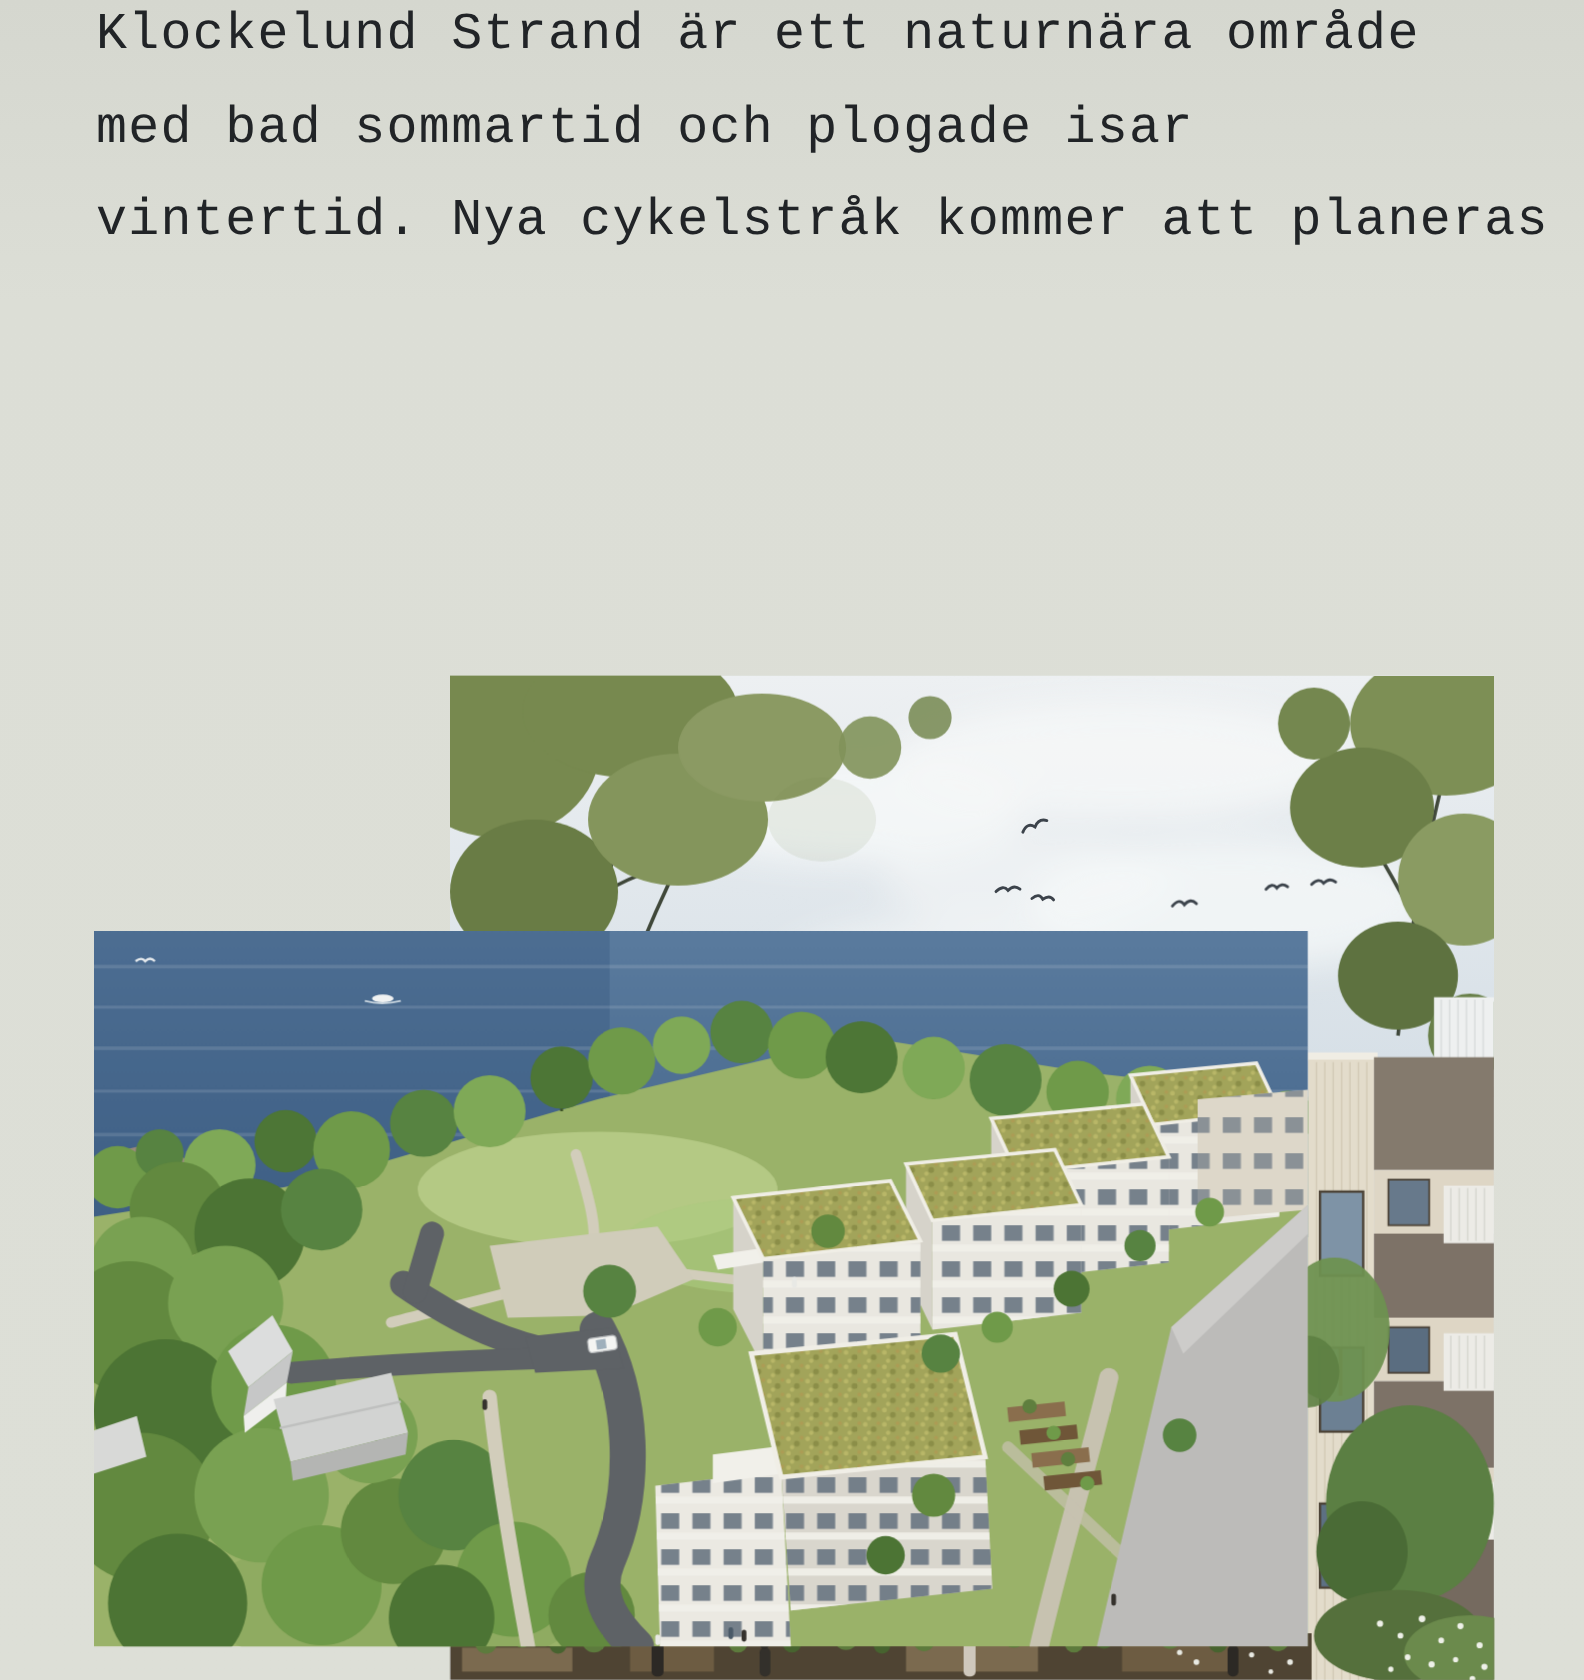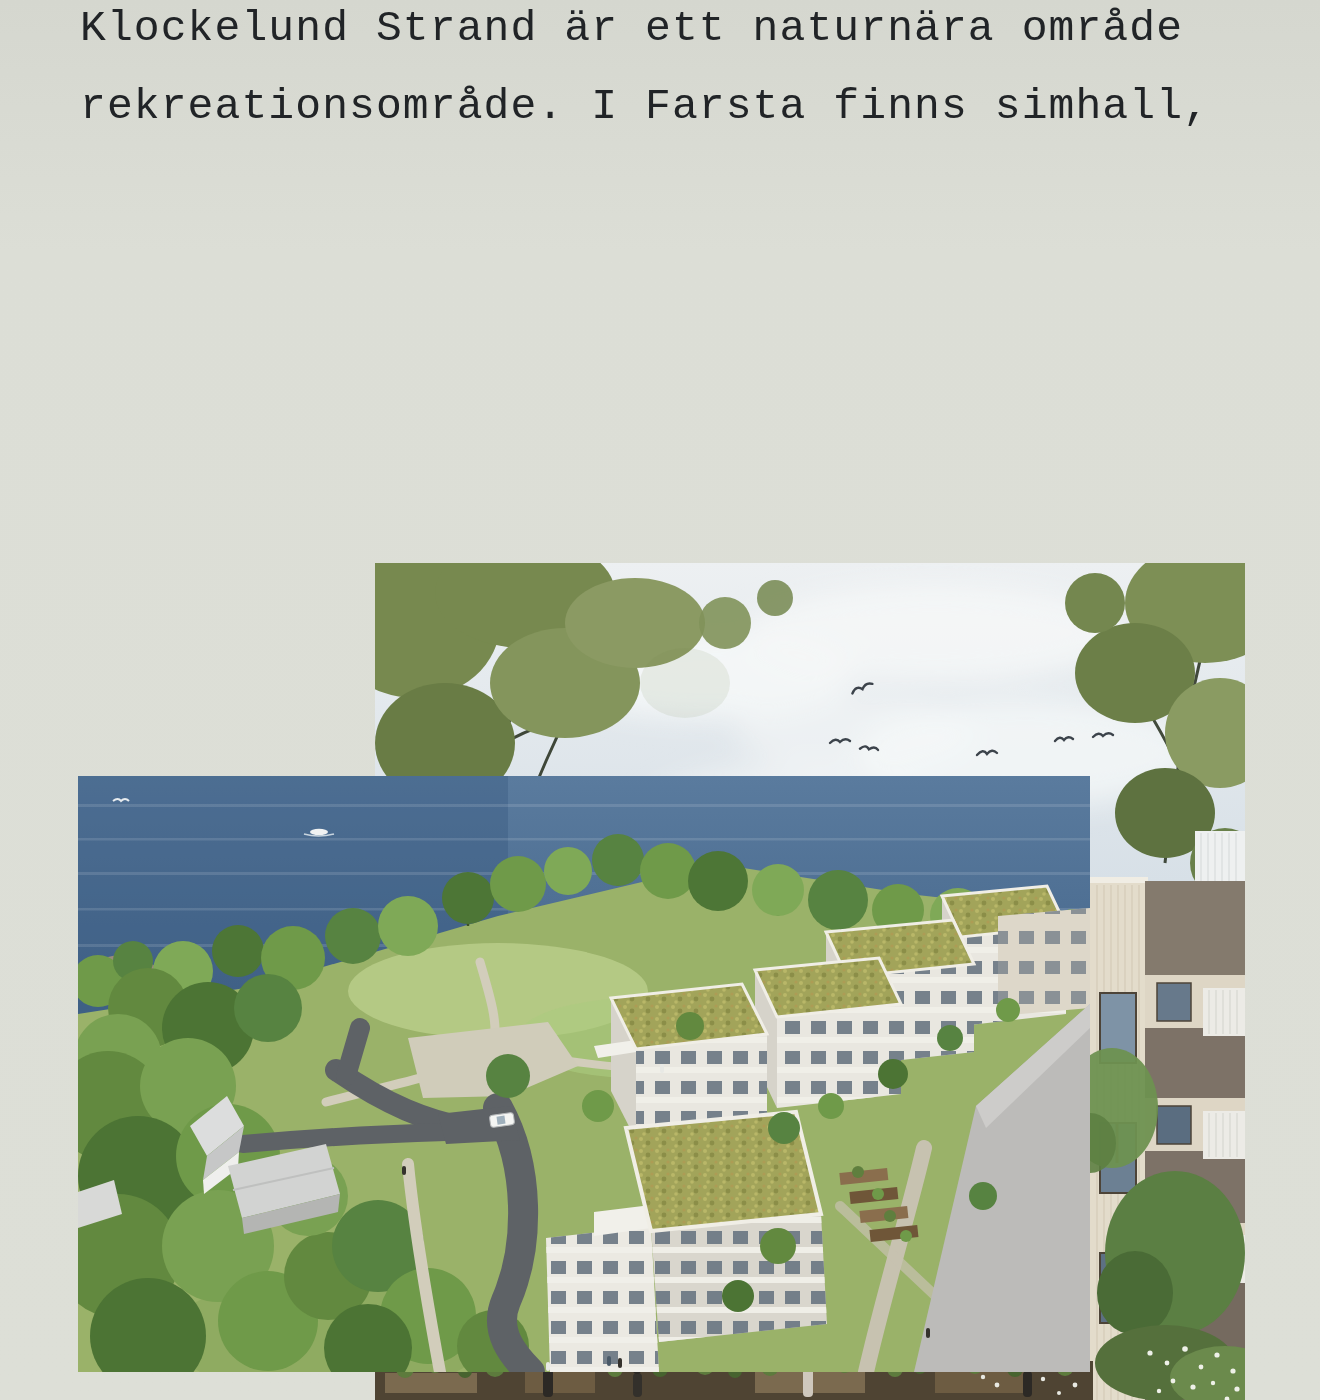--- a/index.html
+++ b/index.html
@@ -28,21 +28,22 @@
   .img-aerial{left:78px;top:776px;width:1012px;height:596px;z-index:2;}
   figure svg{display:block;width:100%;height:100%;}
 </style>
 </head>
 <body>
 
 <div class="page">
 
   <p class="intro">
     <span class="line">Klockelund Strand är ett naturnära område</span>
-    <span class="line">rekreationsområde. I Farsta finns simhall,</span>
+    <span class="line">med bad sommartid och plogade isar</span>
+    <span class="line">vintertid. Nya cykelstråk kommer att planeras</span>
   </p>
 
   <figure class="img-hero" aria-label="Rendering: trees and sky with birds over a lake, close-up of a timber-clad apartment facade with balconies and a planted terrace">
     <svg viewBox="0 0 870 837" preserveAspectRatio="none">
       <defs>
         <linearGradient id="skyg" x1="0" y1="0" x2="0" y2="1">
           <stop offset="0" stop-color="#edf0f2"></stop>
           <stop offset="0.45" stop-color="#d3dde5"></stop>
           <stop offset="0.8" stop-color="#dde4e9"></stop>
           <stop offset="1" stop-color="#e3e7ea"></stop>

